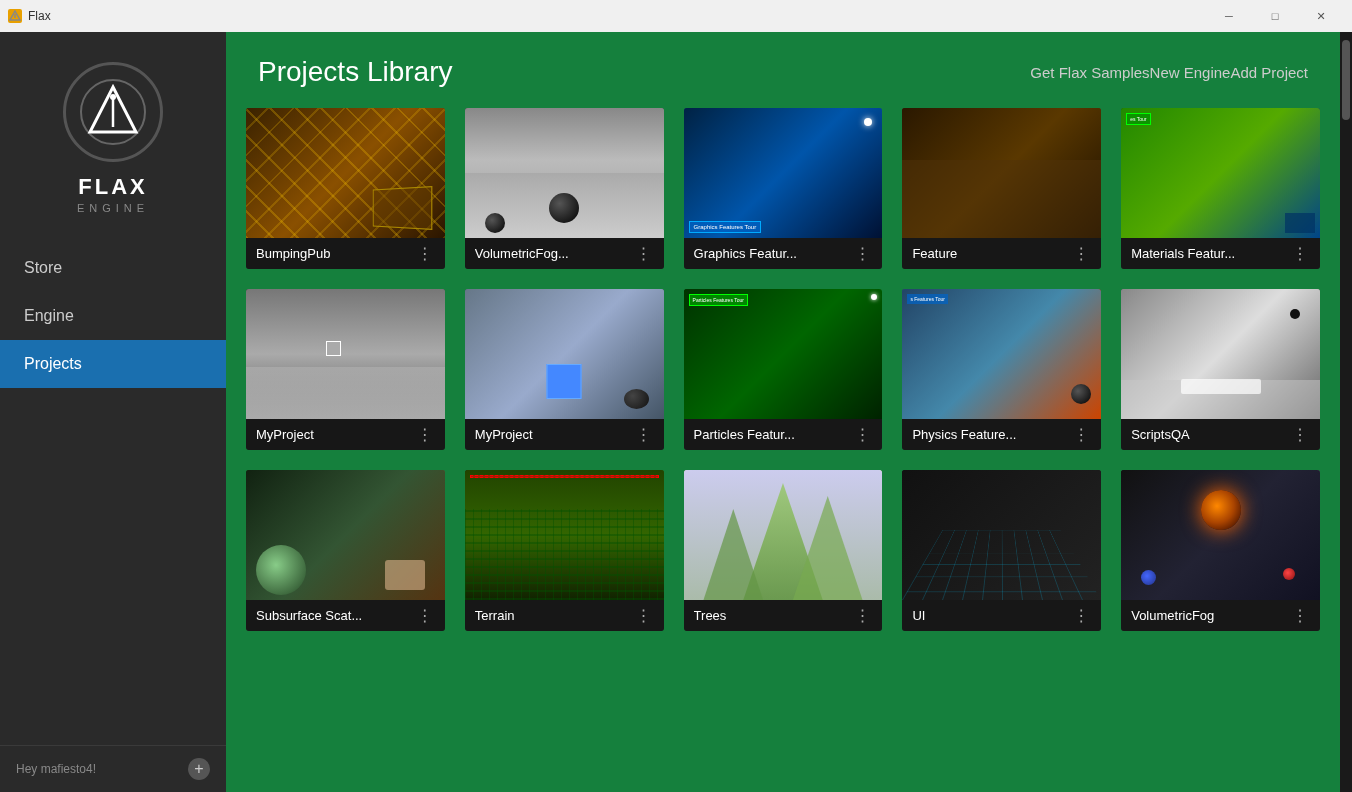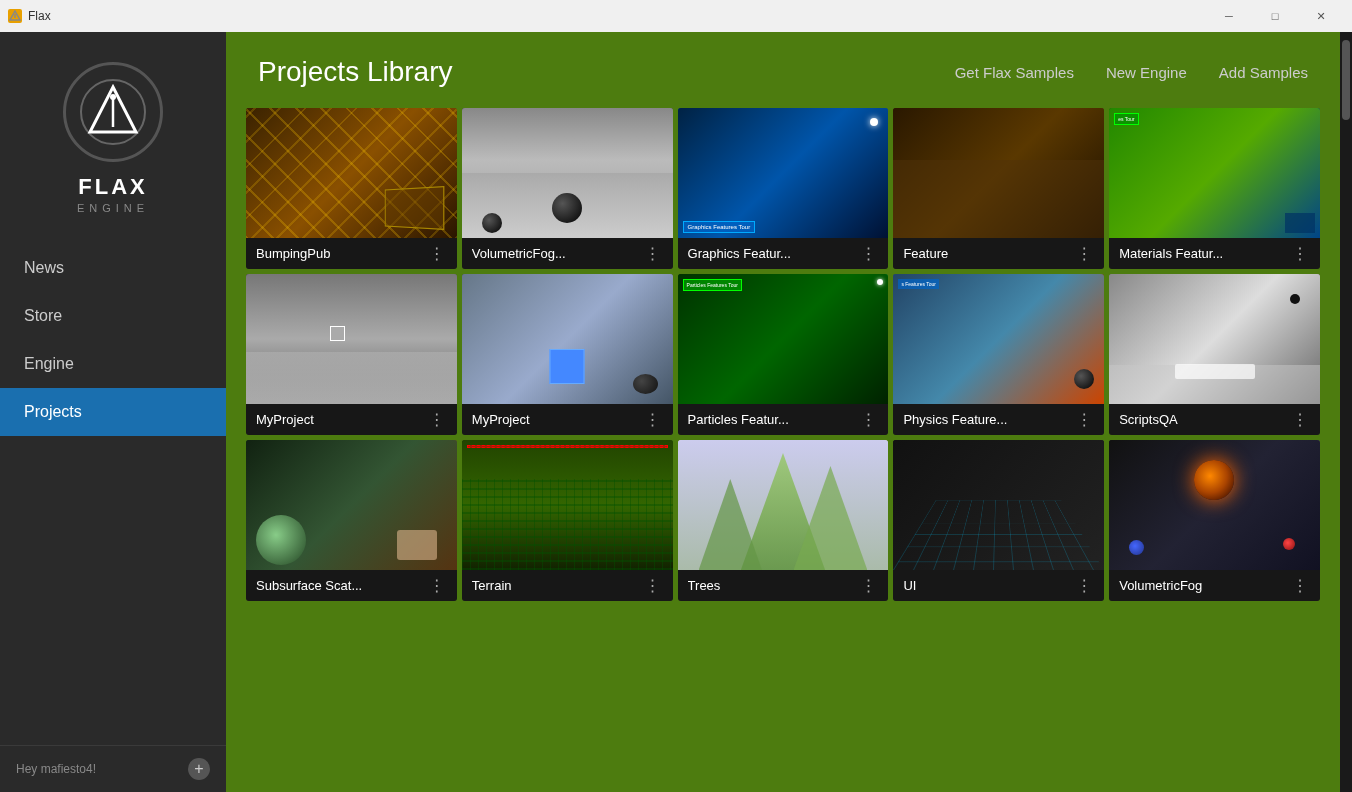--- a/index.html
+++ b/index.html
@@ -99,55 +99,55 @@
       width: 22px; height: 22px;
       background: #555;
       border-radius: 50%;
       display: flex; align-items: center; justify-content: center;
       font-size: 16px; cursor: pointer; color: #ccc;
     }
 
     
     .main-content {
       flex: 1;
-      background: #4d7c0f;
+      background: #15803d;
       display: flex;
       flex-direction: column;
       overflow: hidden;
     }
 
     .content-header {
       display: flex;
       align-items: center;
       justify-content: space-between;
       padding: 24px 32px 20px;
       flex-shrink: 0;
     }
     .page-title {
       font-size: 28px;
       font-weight: 300;
       color: #fff;
     }
-    .header-actions { display: flex; gap: 32px; }
+    .header-actions { display: flex; }
     .header-action-btn {
       font-size: 15px;
       color: #ccc;
       cursor: pointer;
       background: none;
       border: none;
     }
 
     
     .projects-grid {
       flex: 1;
       overflow-y: auto;
       padding: 0 20px 20px;
       display: grid;
       grid-template-columns: repeat(5, 1fr);
-      gap: 5px;
+      gap: 20px;
       align-content: start;
     }
     .projects-grid::-webkit-scrollbar { width: 8px; }
     .projects-grid::-webkit-scrollbar-track { background: #1e1e1e; }
     .projects-grid::-webkit-scrollbar-thumb { background: #555; border-radius: 4px; }
 
     .project-card {
       background: #2e2e2e;
       border-radius: 3px;
       overflow: hidden;
@@ -253,40 +253,39 @@
           <line x1="35" y1="22" x2="35" y2="50" stroke="#fff" stroke-width="2.5"></line>
           <circle cx="35" cy="20" r="3" fill="#fff"></circle>
         </svg>
       </div>
       <div class="logo-text">FLAX</div>
       <div class="logo-subtext">ENGINE</div>
     </div>
 
     <div class="nav-items">
 
-    <div class="nav-item">News</div>
         <div class="nav-item">Store</div>
         <div class="nav-item">Engine</div>
         <div class="nav-item active">Projects</div>
       </div>
 
     <div class="sidebar-footer">
       <span class="sidebar-footer-text">Hey mafiesto4!</span>
       <div class="sidebar-footer-btn">+</div>
     </div>
   </div>
 
   <div class="main-content">
     <div class="content-header">
       <h1 class="page-title">Projects Library</h1>
       <div class="header-actions">
 
       <button class="header-action-btn">Get Flax Samples</button>
           <button class="header-action-btn">New Engine</button>
-          <button class="header-action-btn">Add Samples</button>
+          <button class="header-action-btn">Add Project</button>
         </div>
     </div>
 
     <div class="projects-grid">
 
     <div class="project-card">
           <div class="project-thumb thumb-bumping">
             <div class="thumb-inner">
         <div style="position:absolute;width:100%;height:100%;background:linear-gradient(135deg,#3a2200,#8a5000,#2a1500);">
           <div style="position:absolute;width:100%;height:100%;background-image:repeating-linear-gradient(45deg,rgba(255,200,0,0.25) 0px,rgba(255,200,0,0.25) 2px,transparent 2px,transparent 18px),repeating-linear-gradient(-45deg,rgba(255,200,0,0.2) 0px,rgba(255,200,0,0.2) 2px,transparent 2px,transparent 18px);"></div>

